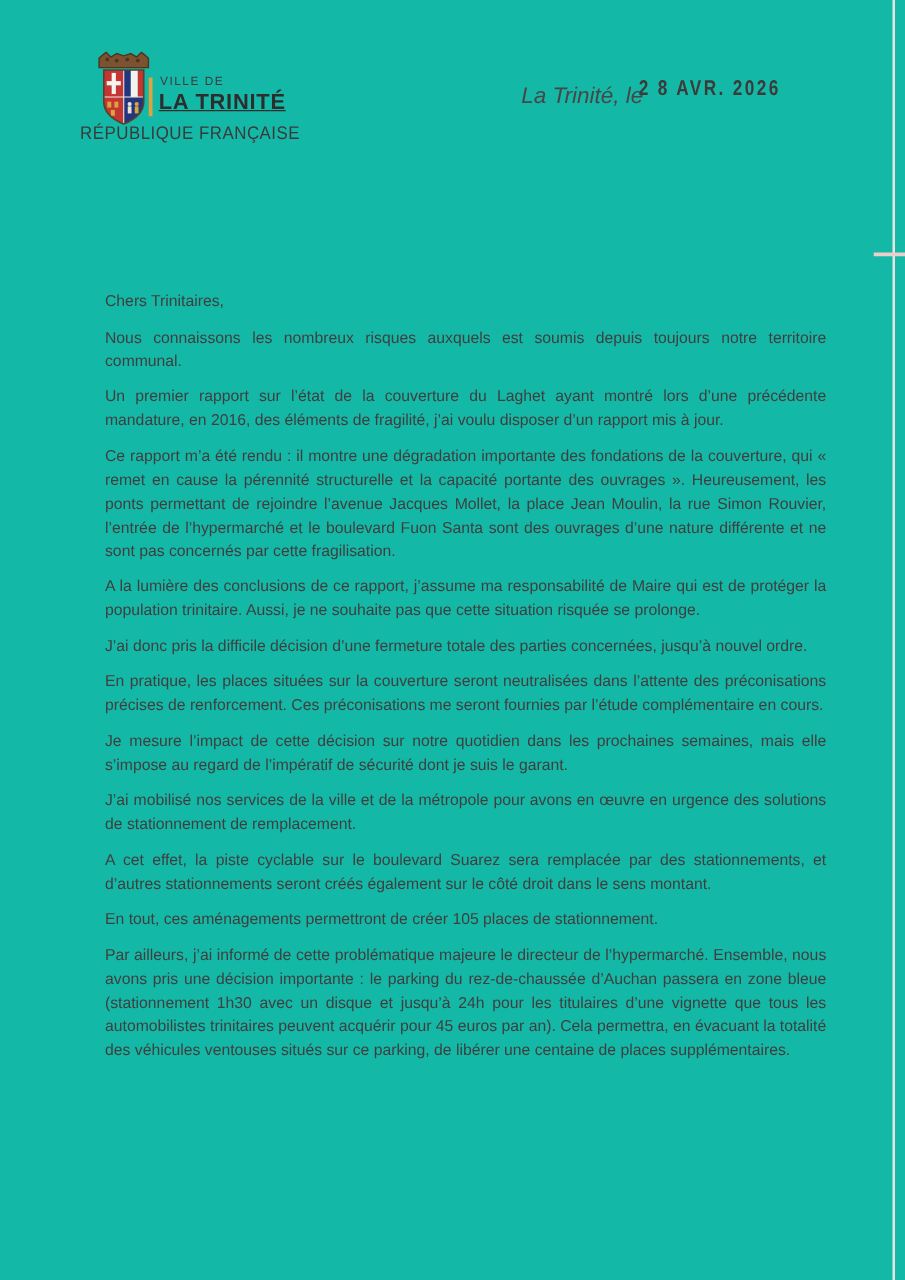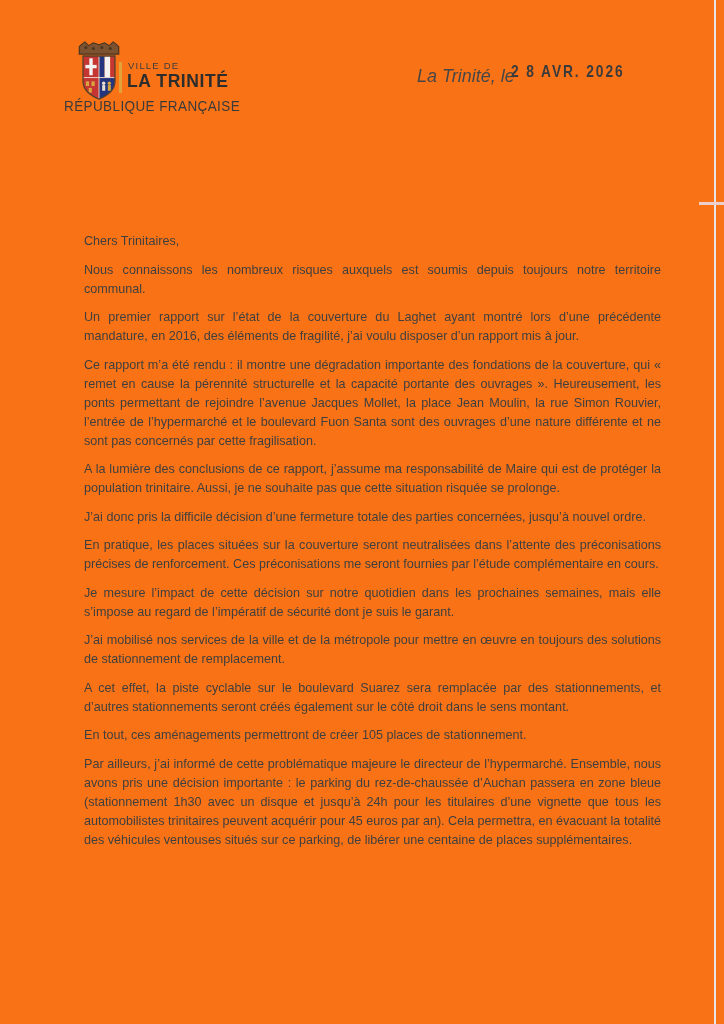--- a/index.html
+++ b/index.html
@@ -3,30 +3,30 @@
 <meta charset="utf-8">
 <style>
   html,body{margin:0;padding:0;}
   body{
     width:724px;height:1024px;
     background:#ffffff;
     font-family:"Liberation Sans","DejaVu Sans",sans-serif;
     position:relative;
     overflow:hidden;
   }
-  .sheet{position:absolute;inset:0;background:#f97316;}
+  .sheet{position:absolute;inset:0;background:#14b8a6;}
 
   
   .brand{position:absolute;left:64px;top:38px;width:200px;height:84px;}
   .crest{position:absolute;left:12px;top:2px;width:46px;height:62px;}
   .brand-divider{position:absolute;left:55px;top:24px;width:3px;height:31px;}
   .brand-ville{position:absolute;left:64px;top:22px;
     font-size:9.5px;letter-spacing:1.2px;font-weight:500;color:#3c3c3c;}
   .brand-city{position:absolute;left:63px;top:33px;
-    font-size:17.5px;font-weight:800;letter-spacing:0.6px;color:#2d2d2d;}
+    font-size:17.5px;font-weight:800;letter-spacing:0.6px;color:#2d2d2d;text-decoration:underline;}
   .brand-republic{position:absolute;left:0px;top:60px;
     font-size:13.5px;font-weight:400;letter-spacing:0.4px;color:#3a3a3a;
     transform:scaleY(1.08);transform-origin:left top;white-space:nowrap;}
 
   
   .dateline-label{position:absolute;left:417px;top:66px;
     font-size:18px;color:#474747;font-style:italic;}
   .date-stamp{position:absolute;left:511px;top:62px;
     font-size:14.5px;font-weight:700;letter-spacing:2px;color:#3b3b3b;
     transform:scale(0.95,1.18);transform-origin:left top;white-space:nowrap;}
@@ -103,21 +103,21 @@
 
   <div class="letter-body">
     <p class="salutation">Chers Trinitaires,</p>
     <p>Nous connaissons les nombreux risques auxquels est soumis depuis toujours notre territoire communal.</p>
     <p>Un premier rapport sur l’état de la couverture du Laghet ayant montré lors d’une précédente mandature, en 2016, des éléments de fragilité, j’ai voulu disposer d’un rapport mis à jour.</p>
     <p>Ce rapport m’a été rendu : il montre une dégradation importante des fondations de la couverture, qui « remet en cause la pérennité structurelle et la capacité portante des ouvrages ». Heureusement, les ponts permettant de rejoindre l’avenue Jacques Mollet, la place Jean Moulin, la rue Simon Rouvier, l’entrée de l’hypermarché et le boulevard Fuon Santa sont des ouvrages d’une nature différente et ne sont pas concernés par cette fragilisation.</p>
     <p>A la lumière des conclusions de ce rapport, j’assume ma responsabilité de Maire qui est de protéger la population trinitaire. Aussi, je ne souhaite pas que cette situation risquée se prolonge.</p>
     <p>J’ai donc pris la difficile décision d’une fermeture totale des parties concernées, jusqu’à nouvel ordre.</p>
     <p>En pratique, les places situées sur la couverture seront neutralisées dans l’attente des préconisations précises de renforcement. Ces préconisations me seront fournies par l’étude complémentaire en cours.</p>
     <p>Je mesure l’impact de cette décision sur notre quotidien dans les prochaines semaines, mais elle s’impose au regard de l’impératif de sécurité dont je suis le garant.</p>
-    <p>J’ai mobilisé nos services de la ville et de la métropole pour mettre en œuvre en toujours des solutions de stationnement de remplacement.</p>
+    <p>J’ai mobilisé nos services de la ville et de la métropole pour avons en œuvre en urgence des solutions de stationnement de remplacement.</p>
     <p>A cet effet, la piste cyclable sur le boulevard Suarez sera remplacée par des stationnements, et d’autres stationnements seront créés également sur le côté droit dans le sens montant.</p>
     <p>En tout, ces aménagements permettront de créer 105 places de stationnement.</p>
     <p>Par ailleurs, j’ai informé de cette problématique majeure le directeur de l’hypermarché. Ensemble, nous avons pris une décision importante : le parking du rez-de-chaussée d’Auchan passera en zone bleue (stationnement 1h30 avec un disque et jusqu’à 24h pour les titulaires d’une vignette que tous les automobilistes trinitaires peuvent acquérir pour 45 euros par an). Cela permettra, en évacuant la totalité des véhicules ventouses situés sur ce parking, de libérer une centaine de places supplémentaires.</p>
   </div>
 
   <div class="page-edge-line"></div>
   <div class="scan-artifact-pink"></div>
 </div>
 
 </body></html>

